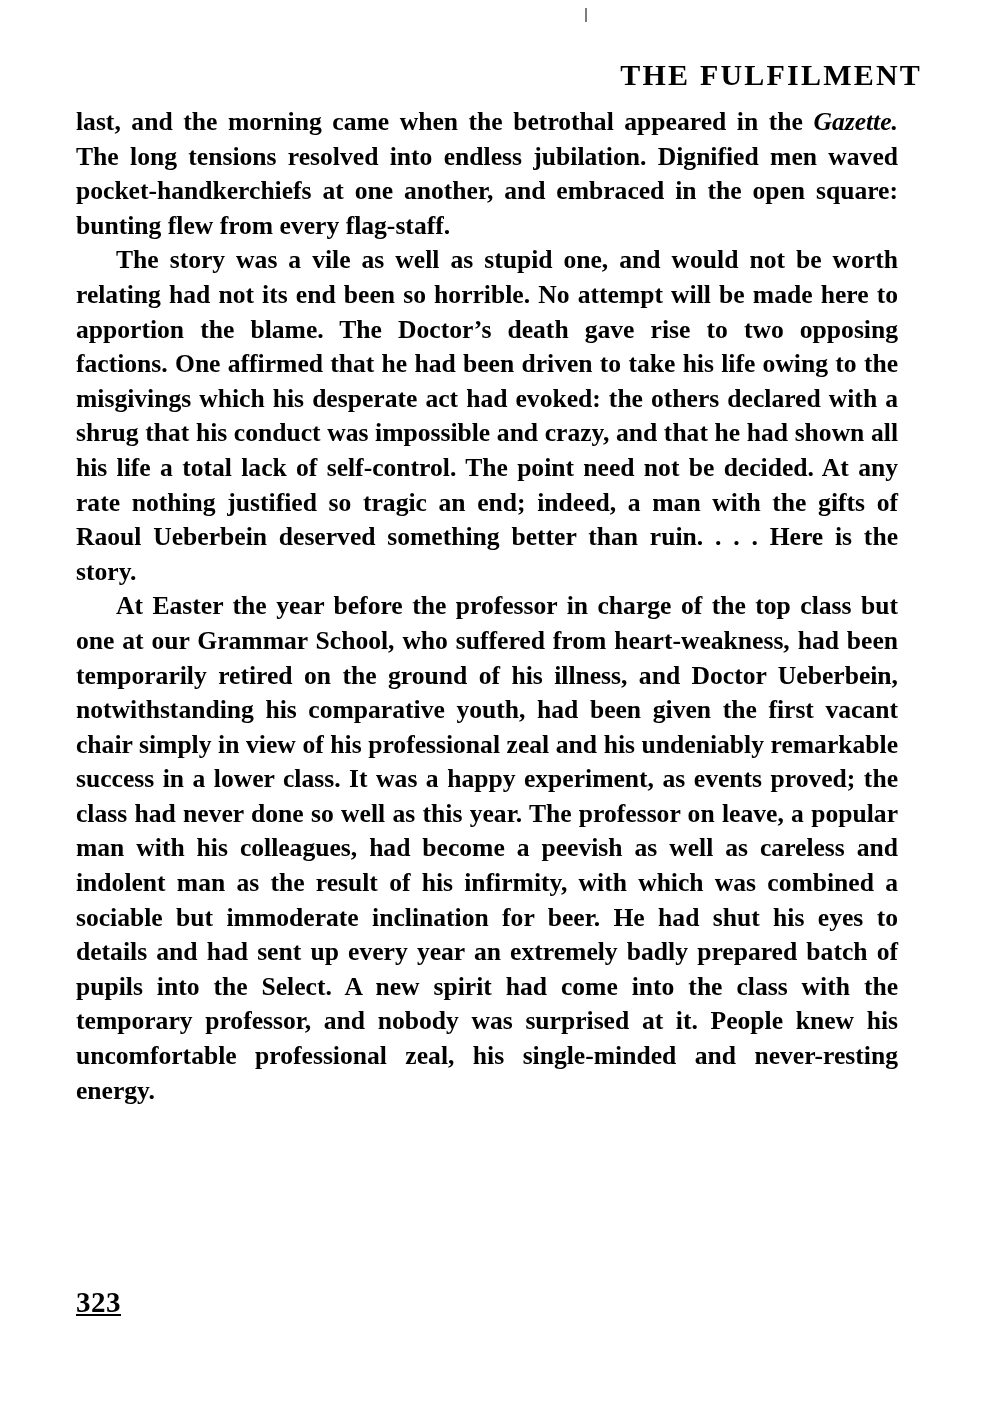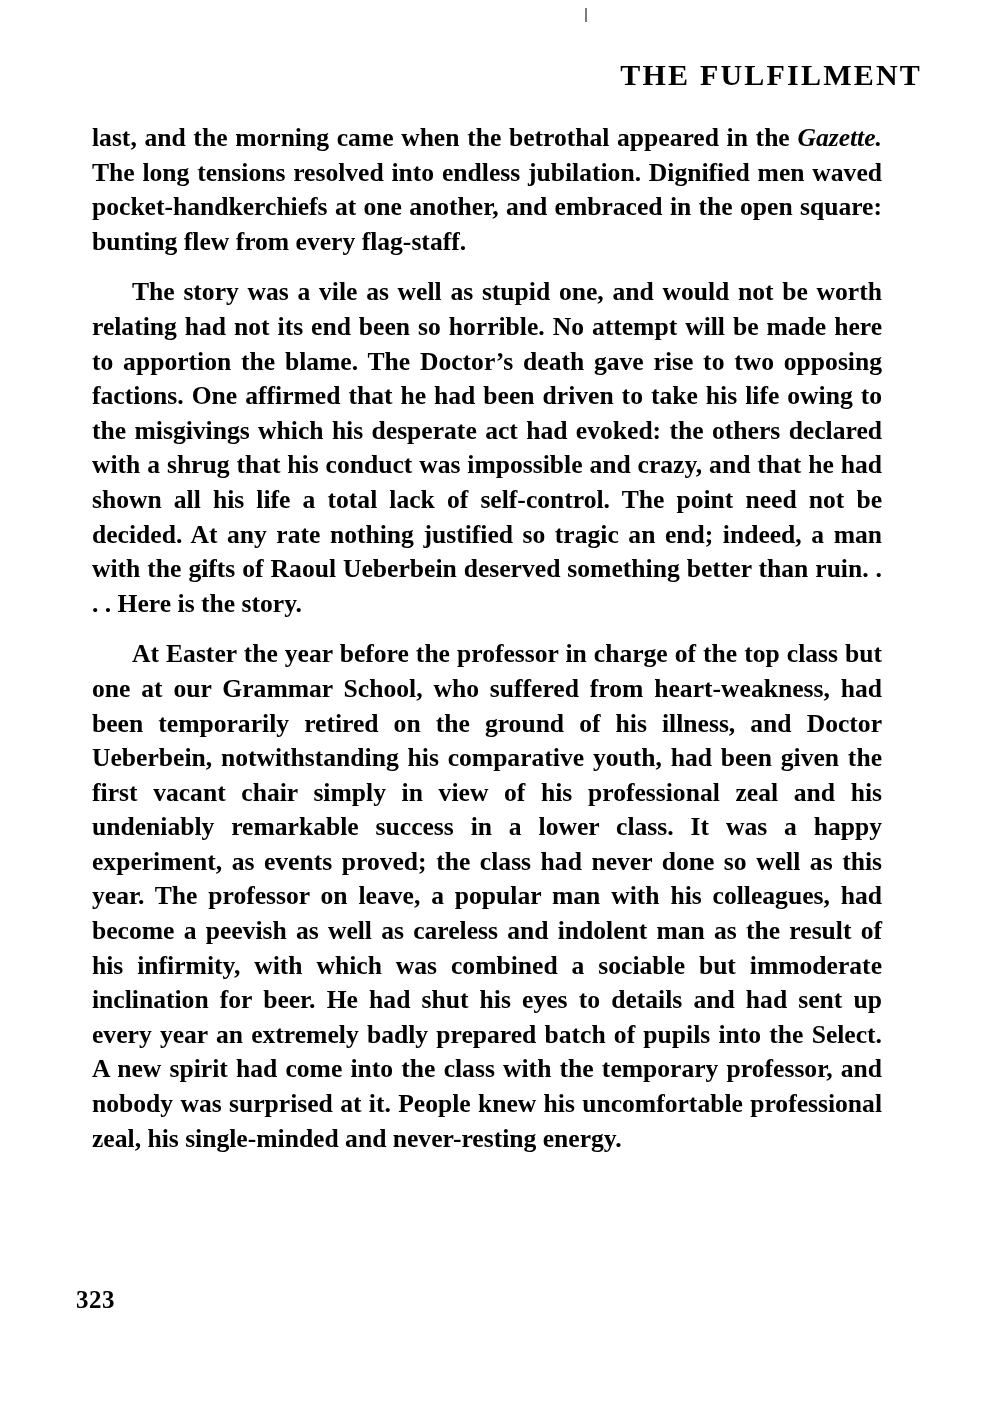--- a/index.html
+++ b/index.html
@@ -51,40 +51,41 @@
     top: 105px;
     left: 76px;
     width: 822px;
     font-size: 25.6px;
     line-height: 34.6px;
     text-align: justify;
     font-weight: 600;
   }
 
   .body-text p {
-    margin: 16px;
+    margin: 0;
     text-indent: 40px;
     text-align: justify;
     text-justify: inter-word;
   }
   .body-text p.noindent {
     text-indent: 0;
   }
 
   .body-text .ital {
     font-style: italic;
   }
 
   .folio {
     position: absolute;
     left: 76px;
     top: 1286px;
-    font-size: 25px;
+    font-size: 29px;
     font-weight: 600;
     letter-spacing: 0.5px;
+    text-decoration: underline;
   }
 
   
   .body-text, .running-head, .folio {
     -webkit-font-smoothing: antialiased;
   }
 </style>
 </head>
 <body>
 

